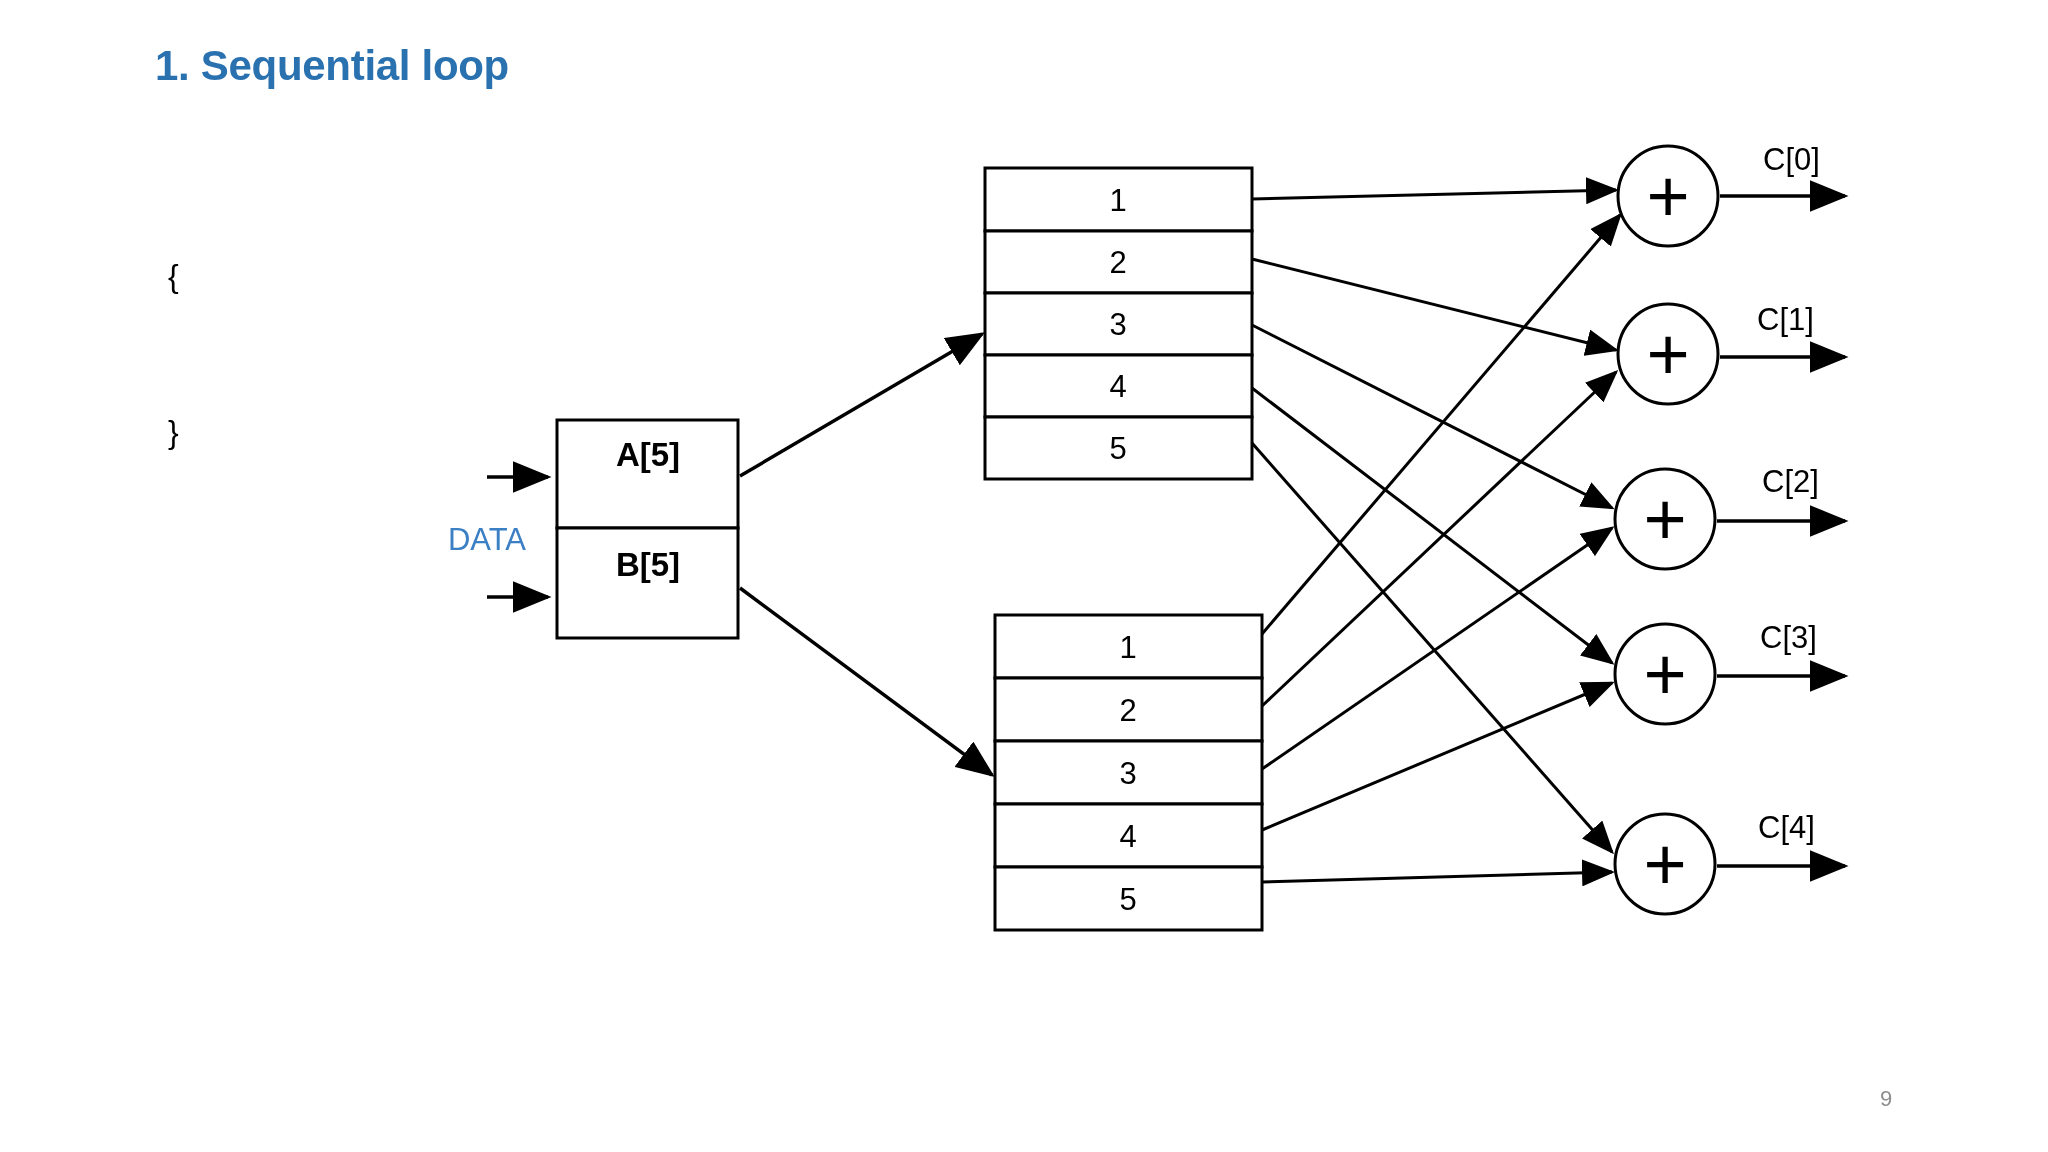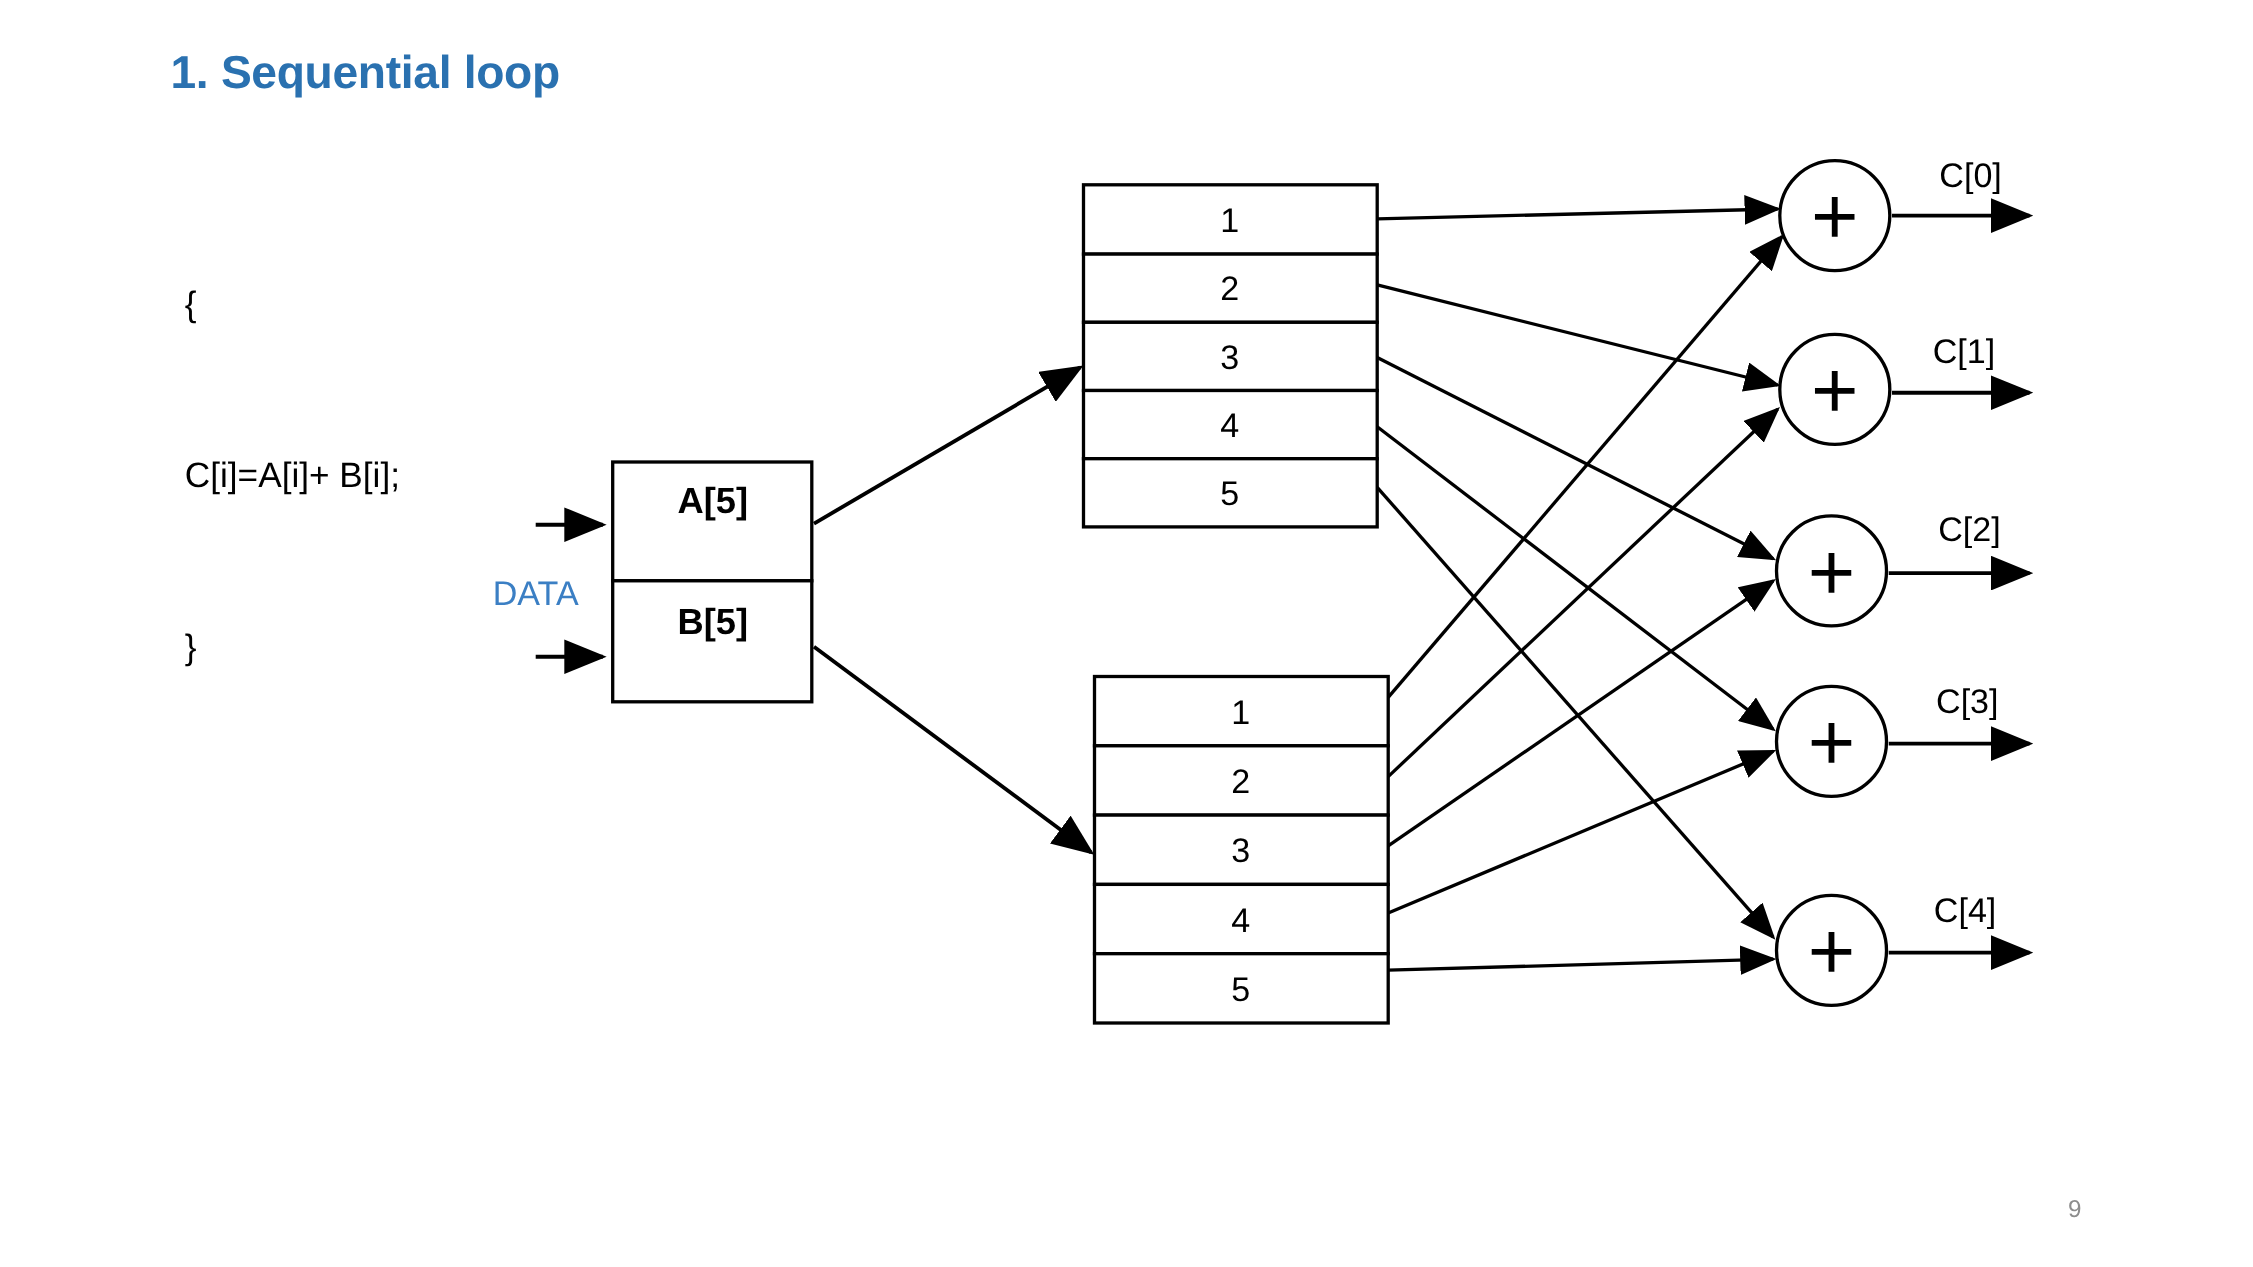--- a/index.html
+++ b/index.html
@@ -120,21 +120,20 @@
 </style>
 </head>
 <body>
 
 <div id="slide">
 
   <div id="slide-title">1. Sequential loop</div>
 
   <div id="code-block">
     <span class="code-line">{</span>
-    <span class="code-line">C[i]=A[i]+ B[i];</span>
     <span class="code-line">}</span>
   </div>
 
   <svg id="diagram" viewBox="0 0 2048 1152">
     <defs>
       <marker id="arrowhead" markerWidth="11" markerHeight="9" refX="10" refY="4.5" orient="auto" markerUnits="strokeWidth">
         <path d="M0,0 L11,4.5 L0,9 z" fill="#000000"></path>
       </marker>
     </defs>
 

